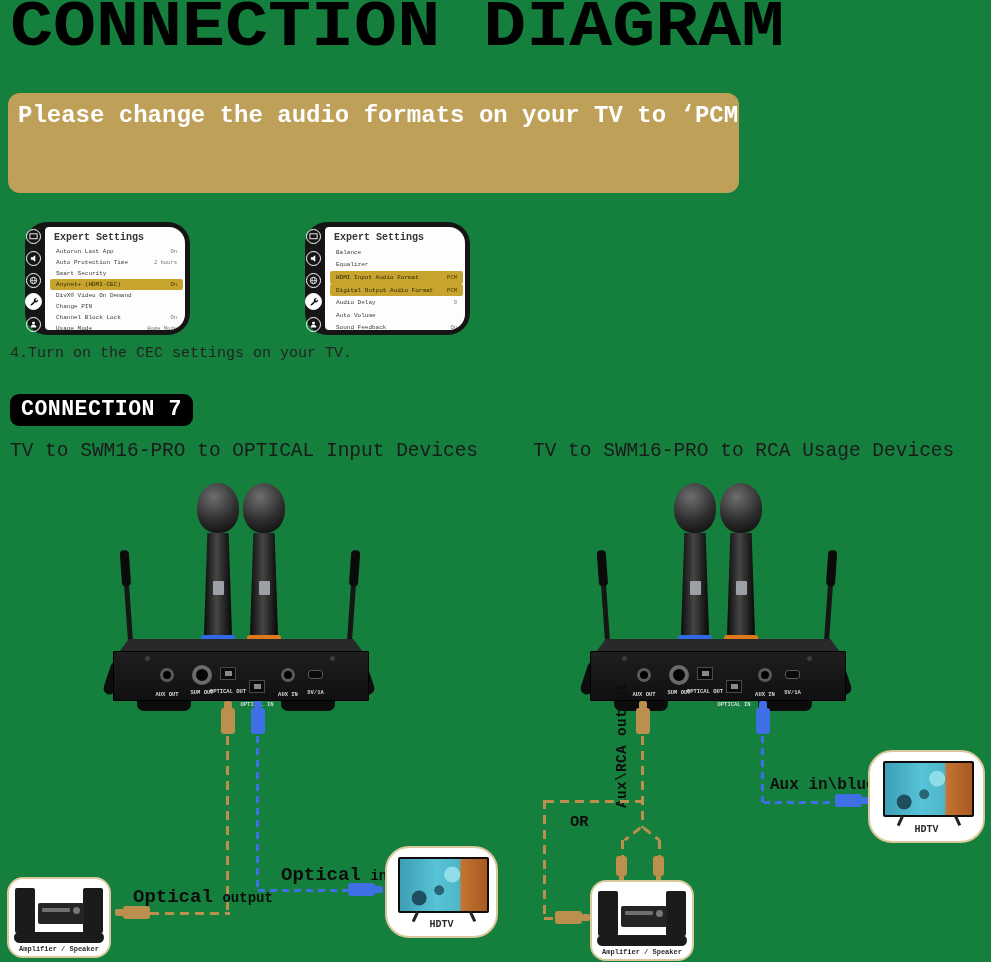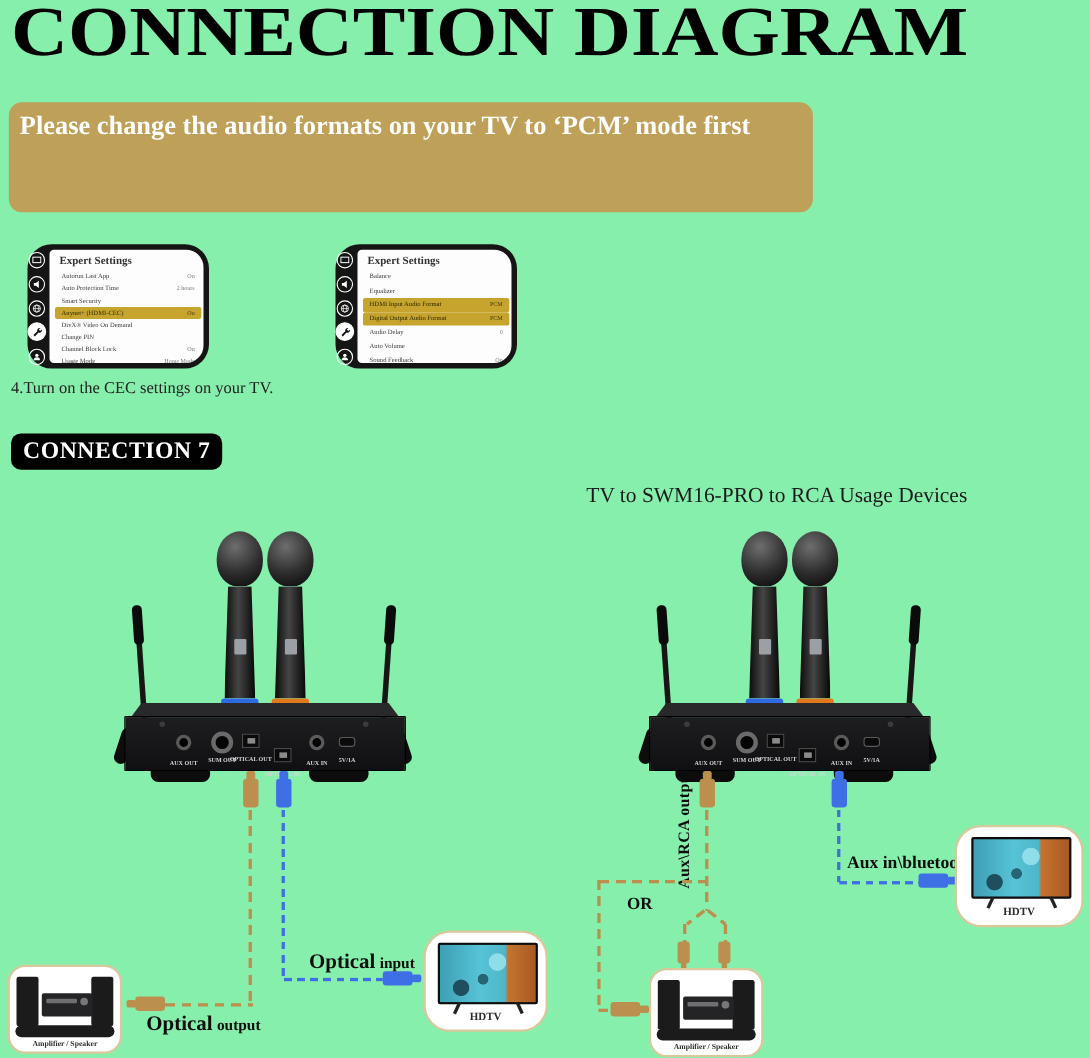--- a/index.html
+++ b/index.html
@@ -1,18 +1,18 @@
 <!DOCTYPE html>
 <html><head>
 <meta charset="utf-8">
 <style>
   * { box-sizing: border-box; margin: 0; padding: 0; }
   html,body { background:#fff; }
-  .canvas{ position:relative; width:991px; height:962px; background:#86efac; overflow:hidden;
-           font-family:Liberation Serif, serif; color:#111; }
+  .canvas{ position:relative; width:991px; height:962px; background:#15803d; overflow:hidden;
+           font-family:Liberation Mono, monospace; color:#111; }
 
   
   .page-title{ position:absolute; left:10px; top:-8px; font-size:64px; font-weight:bold;
                color:#000; letter-spacing:0px; transform:scaleX(1.12); transform-origin:0 0;
                white-space:nowrap; }
 
   
   .banner{ position:absolute; left:8px; top:93px; width:731px; height:100px;
            background:#bfa058; border-radius:12px; color:#fff; overflow:hidden; }
   .banner-h{ font-size:36px; font-weight:bold; margin:9px 0 0 10px; letter-spacing:0.5px; }
@@ -266,20 +266,21 @@
       <div class="srow">
           <span>Sound Feedback</span>
           <span class="val">On</span>
         </div>
     </div>
   </div>
 
   <div class="caption" style="left:10px">4.Turn on the CEC settings on your TV.</div>
 
   <div class="badge" style="left:10px">CONNECTION 7</div>
+  <div class="subtitle" style="left:10px">TV to SWM16-PRO to OPTICAL Input Devices</div>
   <div class="subtitle" style="left:533px">TV to SWM16-PRO to RCA Usage Devices</div>
 
   <div class="rx" style="left:105px;top:475px">
     <div class="ant" style="left:22px;transform:rotate(-4deg)"></div>
     <div class="ant" style="left:243px;transform:rotate(4deg)"></div>
     <div class="mic m1" style="left:90px">
       <div class="mic-head"></div>
       <div class="mic-body">
           <div class="mic-screen"></div>
         </div>
@@ -362,21 +363,21 @@
       </div>
     <div class="port usb" style="left:203px;top:195px">
         <span class="plbl" style="top:18px">5V/1A</span>
       </div>
   </div>
 
   <div class="conn-v gold-bg" style="left:221px;top:708px"></div>
   <div class="dash-v gold-v" style="left:226px;top:736px;height:178px"></div>
   <div class="dash-h gold-h" style="left:150px;top:912px;width:80px"></div>
   <div class="plug-l gold-bg" style="left:123px;top:906px"></div>
-  <div class="cable-label" style="left:133px;top:920px"><span class="lbl-big">Optical</span> <span class="lbl-small">output</span></div>
+  <div class="cable-label" style="left:133px;top:886px"><span class="lbl-big">Optical</span> <span class="lbl-small">output</span></div>
 
   <div class="conn-v blue-bg" style="left:251px;top:708px"></div>
   <div class="dash-v blue-v" style="left:256px;top:736px;height:154px"></div>
   <div class="dash-h blue-h" style="left:258px;top:889px;width:90px"></div>
   <div class="plug-r blue-bg" style="left:348px;top:883px"></div>
   <div class="cable-label" style="left:281px;top:864px"><span class="lbl-big">Optical</span> <span class="lbl-small">input</span></div>
 
   <div class="conn-v gold-bg" style="left:636px;top:708px"></div>
   <div class="dash-v gold-v" style="left:641px;top:736px;height:92px"></div>
   <div class="vlabel">Aux\RCA output</div>

